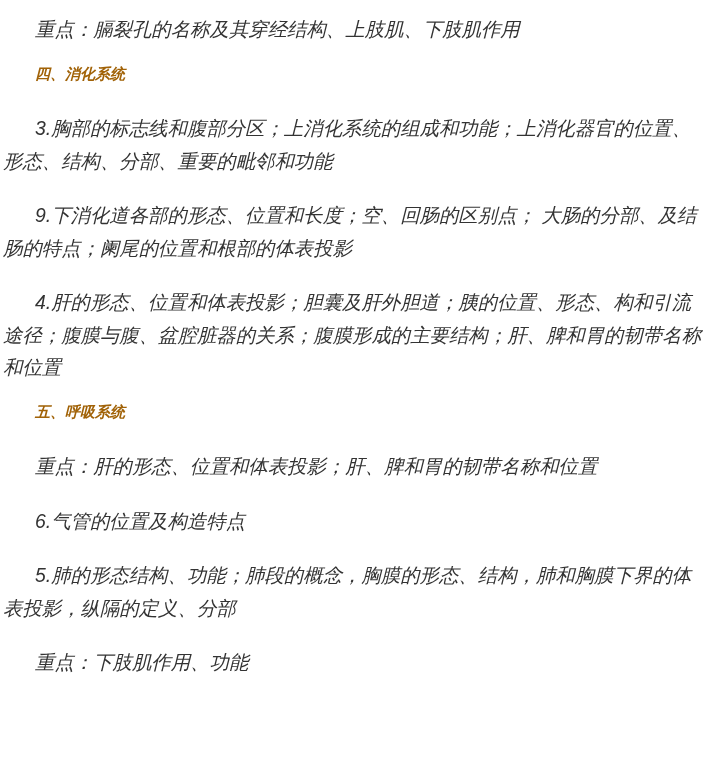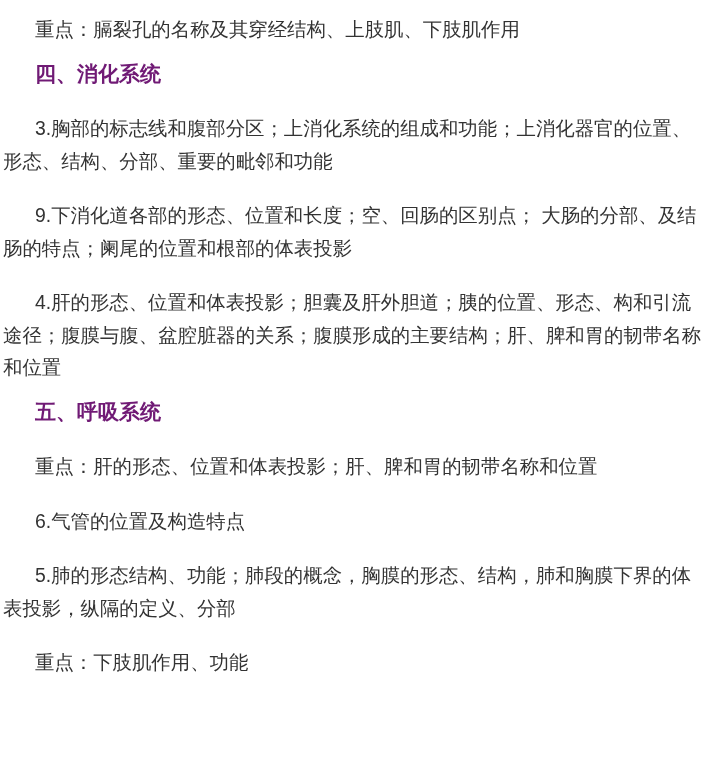--- a/index.html
+++ b/index.html
@@ -15,28 +15,29 @@
     width: 100%;
   }
   .para {
     font-size: 19.4px;
     line-height: 32.5px;
     color: #333333;
     text-indent: 32px;
     margin: 0 0 22px 0;
     letter-spacing: 0;
     word-break: break-all;
+    font-style: italic;
   }
   .para.note {
     color: #333333;
   }
   .para.heading {
-    font-size: 21px;
+    font-size: 15px;
     font-weight: bold;
-    color: #701a75;
+    color: #a16207;
     margin: -10px 0 22px 0;
   }
 </style>
 </head>
 <body>
 
 <div class="doc">
   <p class="para note">重点：膈裂孔的名称及其穿经结构、上肢肌、下肢肌作用</p>
   <p class="para heading">四、消化系统</p>
   <p class="para">3.胸部的标志线和腹部分区；上消化系统的组成和功能；上消化器官的位置、形态、结构、分部、重要的毗邻和功能</p>

